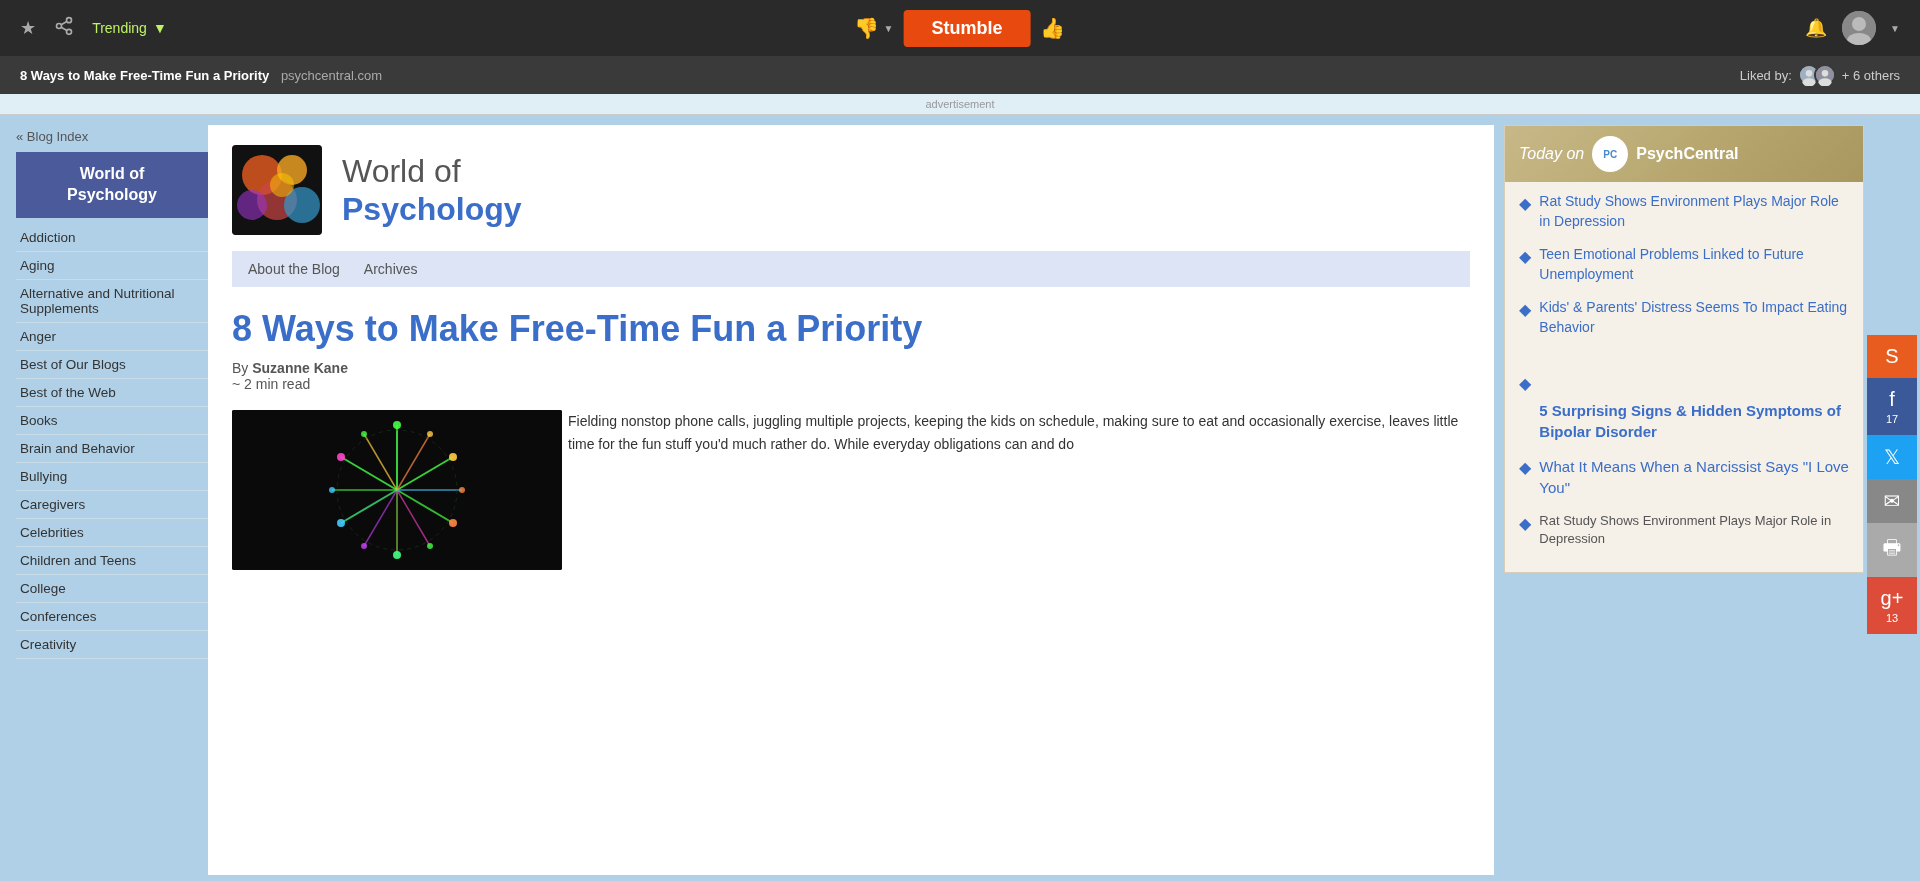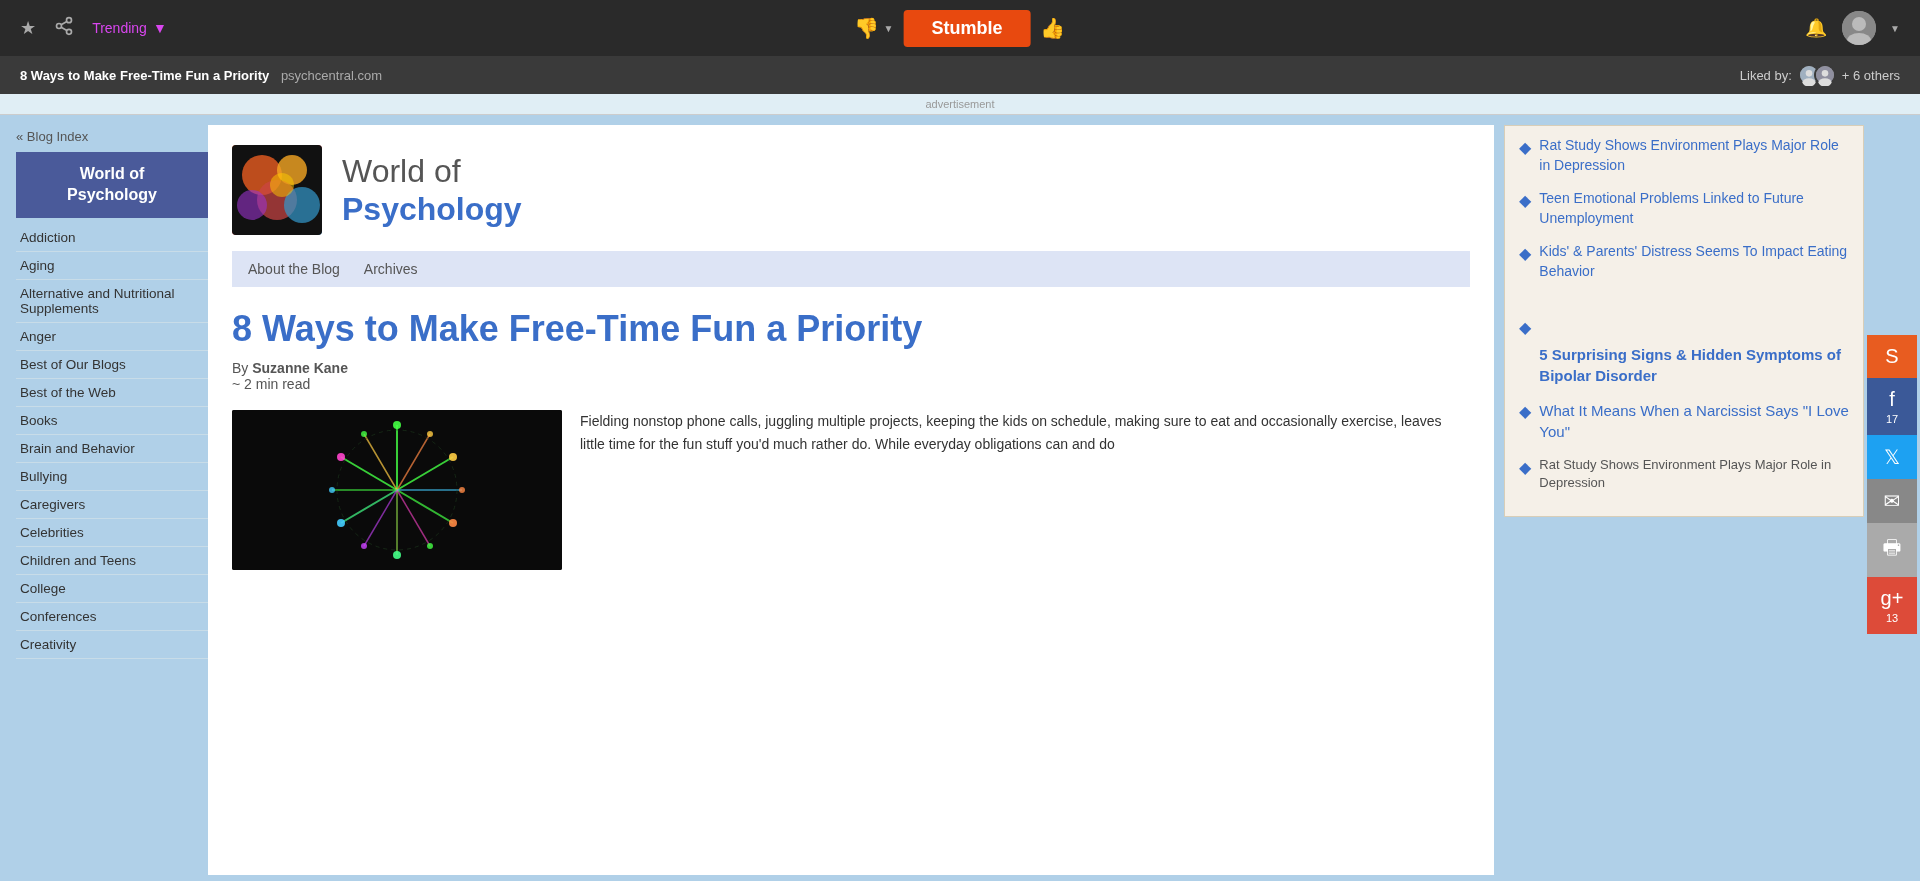--- a/index.html
+++ b/index.html
@@ -21,21 +21,21 @@
     }
     .toolbar-icon {
       color: #aaa;
       font-size: 18px;
       cursor: pointer;
     }
     .toolbar-trending {
       display: flex;
       align-items: center;
       gap: 6px;
-      color: #d946ef;
+      color: #bef264;
       font-size: 14px;
       cursor: pointer;
     }
     .toolbar-center {
       position: absolute;
       left: 50%;
       transform: translateX(-50%);
       display: flex;
       align-items: center;
       gap: 10px;
@@ -223,21 +223,21 @@
     }
     .article-meta {
       color: #555;
       font-size: 14px;
       margin-bottom: 18px;
     }
     .article-meta .author { font-weight: bold; }
 
     .article-body-layout {
       display: flex;
-      gap: 18px;
+      gap: 6px;
     }
     .article-image {
       width: 330px;
       height: 160px;
       flex-shrink: 0;
       background: #111;
       border-radius: 2px;
       overflow: hidden;
       display: flex; align-items: center; justify-content: center;
     }
@@ -513,20 +513,25 @@
             <circle cx="-65" cy="0" r="3" fill="#44ccff" opacity="0.8"></circle>
           </g>
         </svg>
       </div>
       <div class="article-text">Fielding nonstop phone calls, juggling multiple projects, keeping the kids on schedule, making sure to eat and occasionally exercise, leaves little time for the fun stuff you'd much rather do. While everyday obligations can and do</div>
     </div>
   </div>
 
   <div id="right-panel">
     <div class="today-box">
+      <div class="today-header">
+        <span class="today-text">Today on</span>
+        <div class="logo-circle">PC</div>
+        <span class="psychcentral-text">PsychCentral</span>
+      </div>
       <div class="today-article-list">
         <div class="today-article-item">
           <span class="today-bullet">◆</span>
           <span class="today-article-link">Rat Study Shows Environment Plays Major Role in Depression</span>
         </div>
         <div class="today-article-item">
           <span class="today-bullet">◆</span>
           <span class="today-article-link">Teen Emotional Problems Linked to Future Unemployment</span>
         </div>
         <div class="today-article-item">

